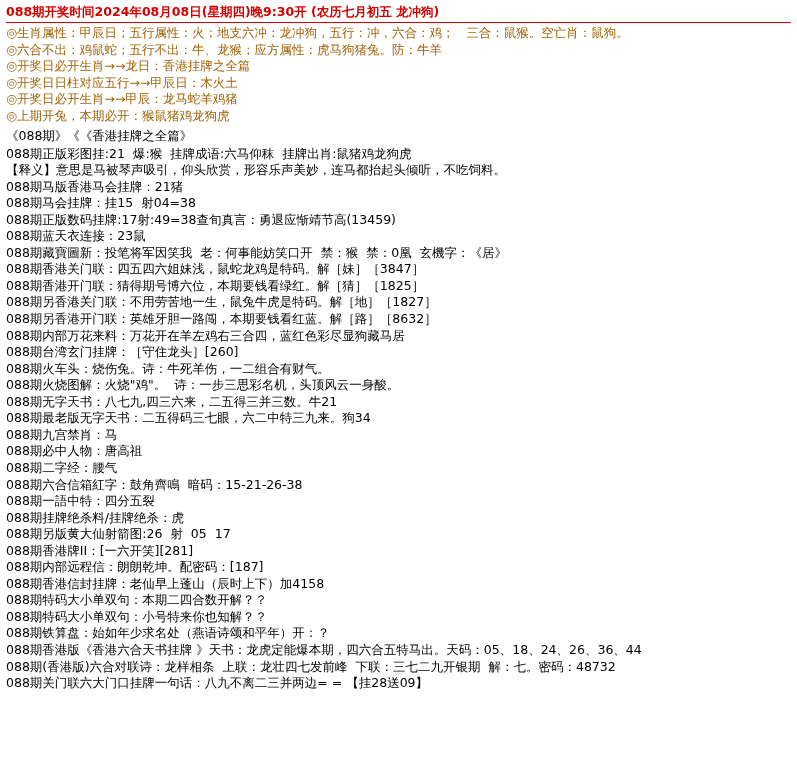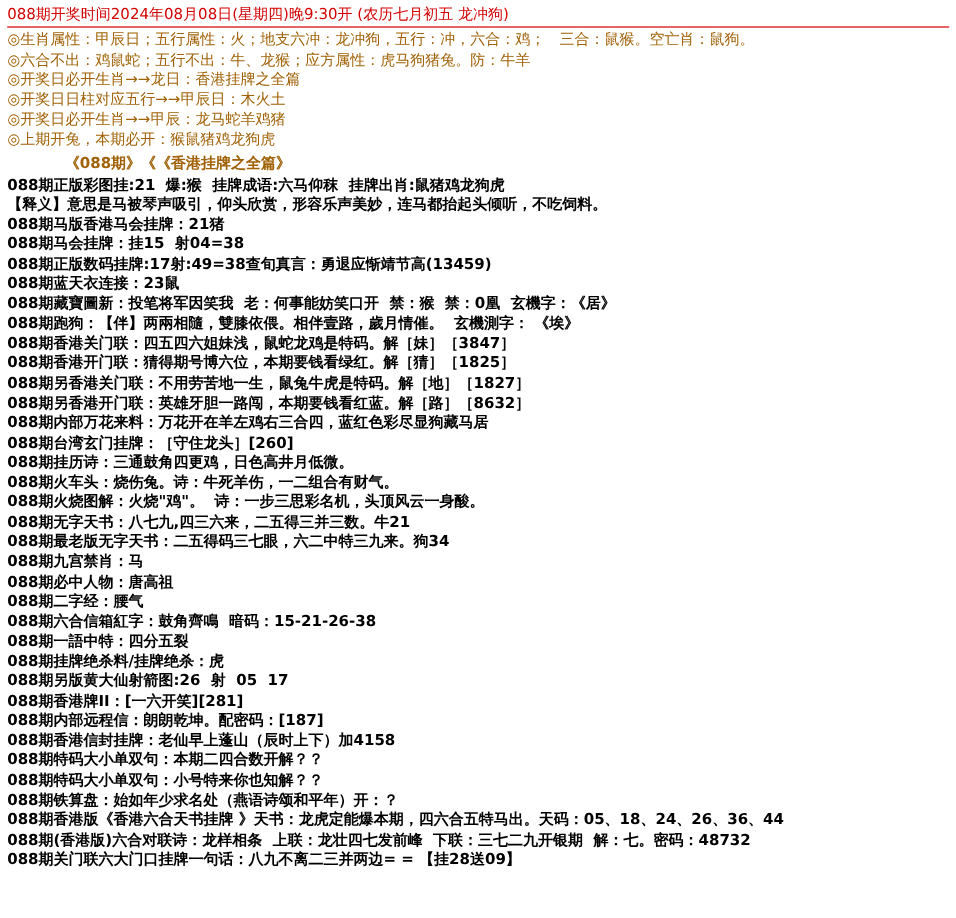--- a/index.html
+++ b/index.html
@@ -22,43 +22,41 @@
     padding: 3px 6px 0 6px;
     position: relative;
   }
   .line {
     line-height: 16.6px;
     white-space: pre-wrap;
     letter-spacing: 0px;
   }
   .header-line {
     color: #d40000;
-    font-weight: normal;
+    font-weight: bold;
     line-height: 17px;
     padding-bottom: 1px;
   }
   .hdr-rule {
     border: 0;
     border-top: 1px solid #d40000;
     margin: 1px 0 2px 0;
     height: 0;
   }
   .sec-title {
-    color: #a16207;
-    font-weight: bold;
+    color: #000000;
+    font-weight: normal;
     line-height: 18px;
     padding: 2px 0 1px 0;
-    margin-left: 48px;
   }
   .bullet-lines .line {
     color: #a16207;
   }
   .body-lines .line {
     line-height: 16.55px;
-    font-weight: bold;
   }
 </style>
 </head>
 <body>
 
 <div class="page">
 
   <div class="header-line">088期开奖时间2024年08月08日(星期四)晚9:30开 (农历七月初五  龙冲狗)</div>
   <hr class="hdr-rule">
 
@@ -74,28 +72,26 @@
   <div class="sec-title">《088期》《《香港挂牌之全篇》</div>
 
   <div class="body-lines">
     <div class="line">088期正版彩图挂:21  爆:猴  挂牌成语:六马仰秣  挂牌出肖:鼠猪鸡龙狗虎</div>
     <div class="line">【释义】意思是马被琴声吸引，仰头欣赏，形容乐声美妙，连马都抬起头倾听，不吃饲料。</div>
     <div class="line">088期马版香港马会挂牌：21猪</div>
     <div class="line">088期马会挂牌：挂15  射04=38</div>
     <div class="line">088期正版数码挂牌:17射:49=38查旬真言：勇退应惭靖节高(13459)</div>
     <div class="line">088期蓝天衣连接：23鼠</div>
     <div class="line">088期藏寶圖新：投笔将军因笑我  老：何事能妨笑口开  禁：猴  禁：0凰  玄機字：《居》</div>
-    <div class="line">088期跑狗：【伴】两兩相隨，雙膝依偎。相伴壹路，歲月情催。  玄機測字： 《埃》</div>
     <div class="line">088期香港关门联：四五四六姐妹浅，鼠蛇龙鸡是特码。解［妹］［3847］</div>
     <div class="line">088期香港开门联：猜得期号博六位，本期要钱看绿红。解［猜］［1825］</div>
     <div class="line">088期另香港关门联：不用劳苦地一生，鼠兔牛虎是特码。解［地］［1827］</div>
     <div class="line">088期另香港开门联：英雄牙胆一路闯，本期要钱看红蓝。解［路］［8632］</div>
     <div class="line">088期内部万花来料：万花开在羊左鸡右三合四，蓝红色彩尽显狗藏马居</div>
     <div class="line">088期台湾玄门挂牌：［守住龙头］[260]</div>
-    <div class="line">088期挂历诗：三通鼓角四更鸡，日色高井月低微。</div>
     <div class="line">088期火车头：烧伤兔。诗：牛死羊伤，一二组合有财气。</div>
     <div class="line">088期火烧图解：火烧"鸡"。  诗：一步三思彩名机，头顶风云一身酸。</div>
     <div class="line">088期无字天书：八七九,四三六来，二五得三并三数。牛21</div>
     <div class="line">088期最老版无字天书：二五得码三七眼，六二中特三九来。狗34</div>
     <div class="line">088期九宫禁肖：马</div>
     <div class="line">088期必中人物：唐高祖</div>
     <div class="line">088期二字经：腰气</div>
     <div class="line">088期六合信箱紅字：鼓角齊鳴  暗码：15-21-26-38</div>
     <div class="line">088期一語中特：四分五裂</div>
     <div class="line">088期挂牌绝杀料/挂牌绝杀：虎</div>

